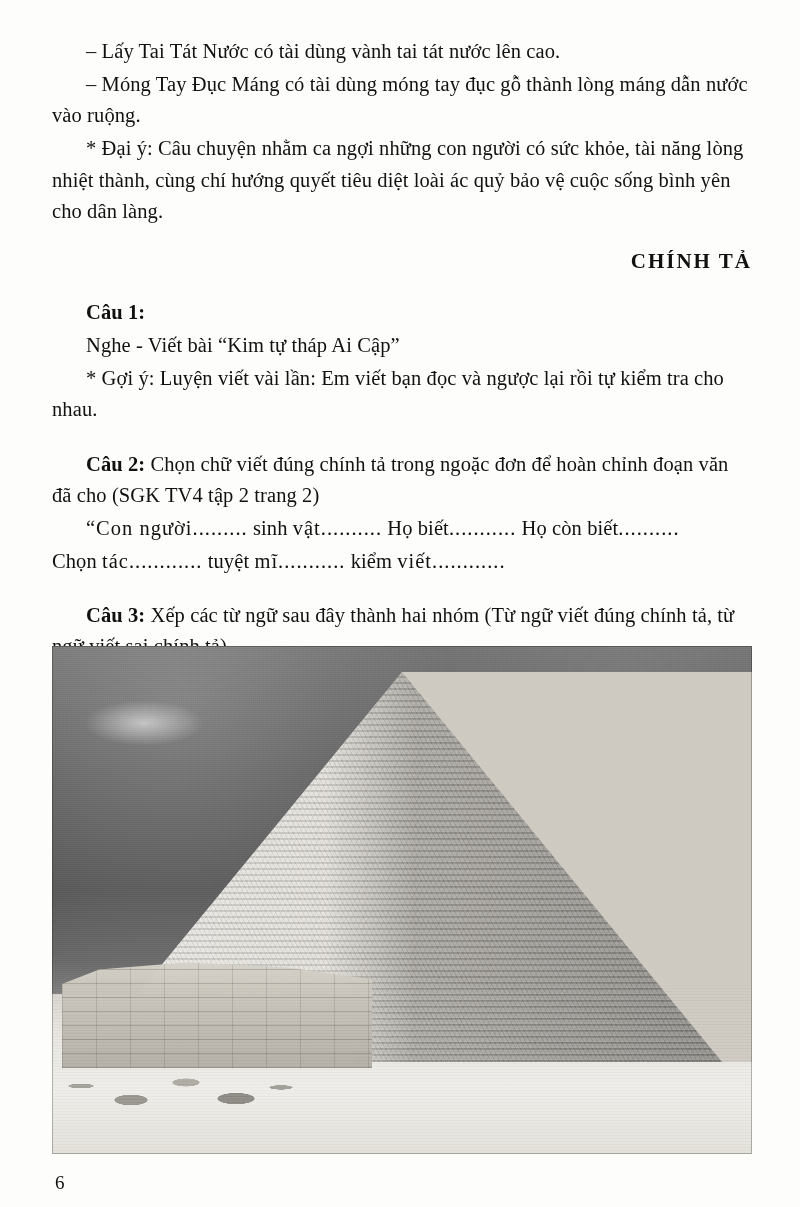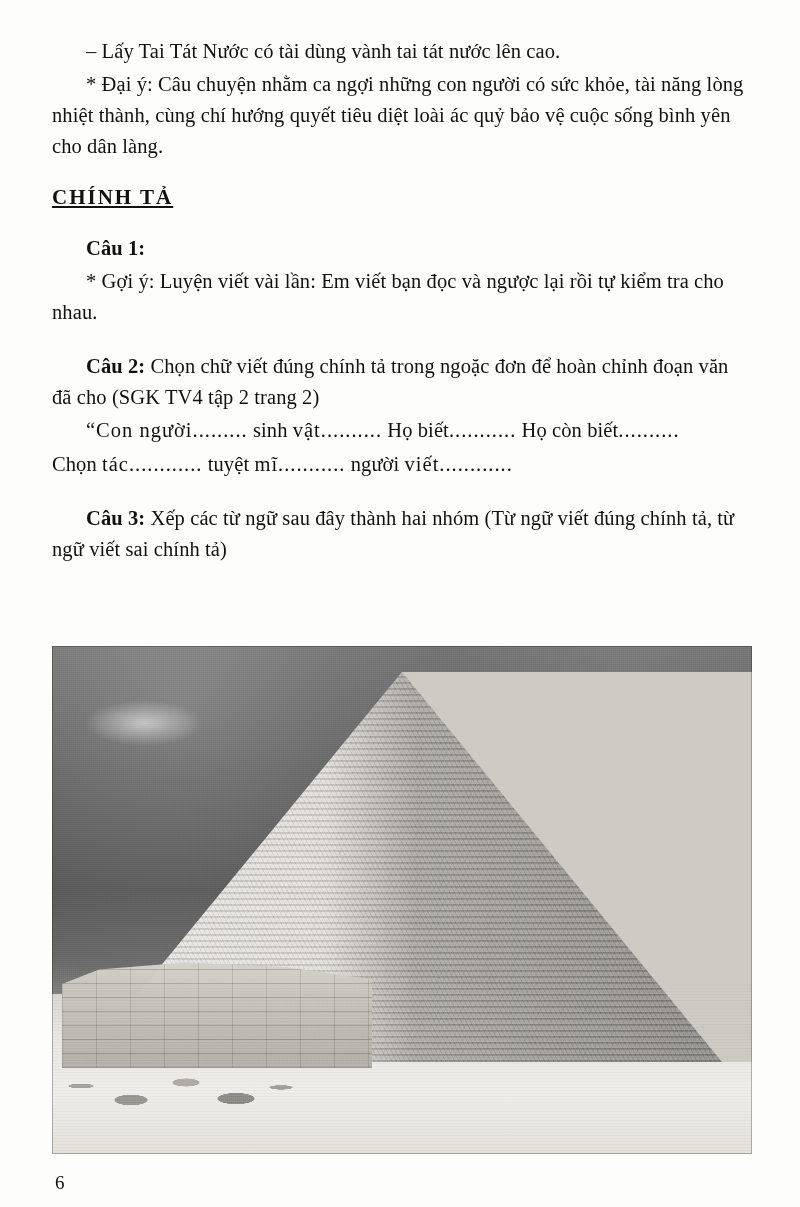--- a/index.html
+++ b/index.html
@@ -32,26 +32,25 @@
     margin: 0 0 2px 0;
     font-size: 20.5px;
     line-height: 1.52;
     text-align: left;
     letter-spacing: 0.1px;
   }
   p.indent {
     text-indent: 34px;
   }
   .heading {
-    text-align: left;
+    text-align: right;
     font-weight: bold;
     font-size: 21px;
     letter-spacing: 2px;
     margin: 22px 0 16px 0;
-    text-decoration: underline;
   }
   .qlabel {
     font-weight: bold;
   }
   .qblock {
     margin-top: 23px;
   }
   .u {
     text-underline-offset: 3px;
   }
@@ -200,28 +199,30 @@
   }
 </style>
 </head>
 <body>
 
 <div class="page">
 
   <div class="content">
 
     <p class="para indent">– Lấy Tai Tát Nước có tài dùng vành tai tát nước lên cao.</p>
+    <p class="para indent">– Móng Tay Đục Máng có tài dùng móng tay đục gỗ thành lòng máng dẫn nước vào ruộng.</p>
     <p class="para indent">* Đại ý: Câu chuyện nhằm ca ngợi những con người có sức khỏe, tài năng lòng nhiệt thành, cùng chí hướng quyết tiêu diệt loài ác quỷ bảo vệ cuộc sống bình yên cho dân làng.</p>
 
     <div class="heading">CHÍNH TẢ</div>
 
     <div class="qblock">
       <p class="para indent">
         <span class="qlabel">Câu 1:</span>
       </p>
+      <p class="para indent">Nghe - Viết bài “Kim tự tháp Ai Cập”</p>
       <p class="para indent">* Gợi ý: Luyện viết vài lần: Em viết bạn đọc và ngược lại rồi tự kiểm tra cho nhau.</p>
     </div>
 
     <div class="qblock">
       <p class="para indent">
         <span class="qlabel">Câu 2:</span>
         <span>Chọn chữ viết đúng chính tả trong ngoặc đơn để hoàn chỉnh đoạn văn đã cho (SGK TV4 tập 2 trang 2)</span>
       </p>
       <p class="para indent">
         <span class="dots">“Con người.........</span>
@@ -230,21 +231,21 @@
         <span>Họ</span>
         <span class="u">biết</span><span class="dots">...........</span>
         <span>Họ còn</span>
         <span class="u">biết</span><span class="dots">..........</span>
       </p>
       <p class="para">
         <span class="u">Chọn</span>
         <span class="dots">tác............</span>
         <span class="u">tuyệt</span>
         <span class="dots">mĩ...........</span>
-        <span class="u">người</span>
+        <span class="u">kiểm</span>
         <span class="dots">viết............</span>
       </p>
     </div>
 
     <div class="qblock">
       <p class="para indent">
         <span class="qlabel">Câu 3:</span>
         <span>Xếp các từ ngữ sau đây thành hai nhóm (Từ ngữ viết đúng chính tả, từ ngữ viết sai chính tả)</span>
       </p>
     </div>

